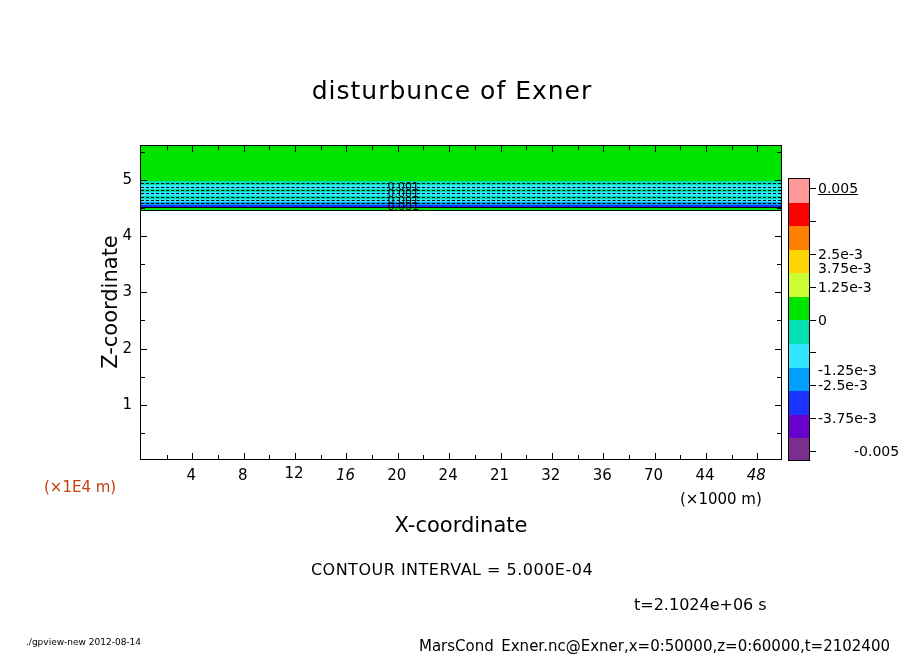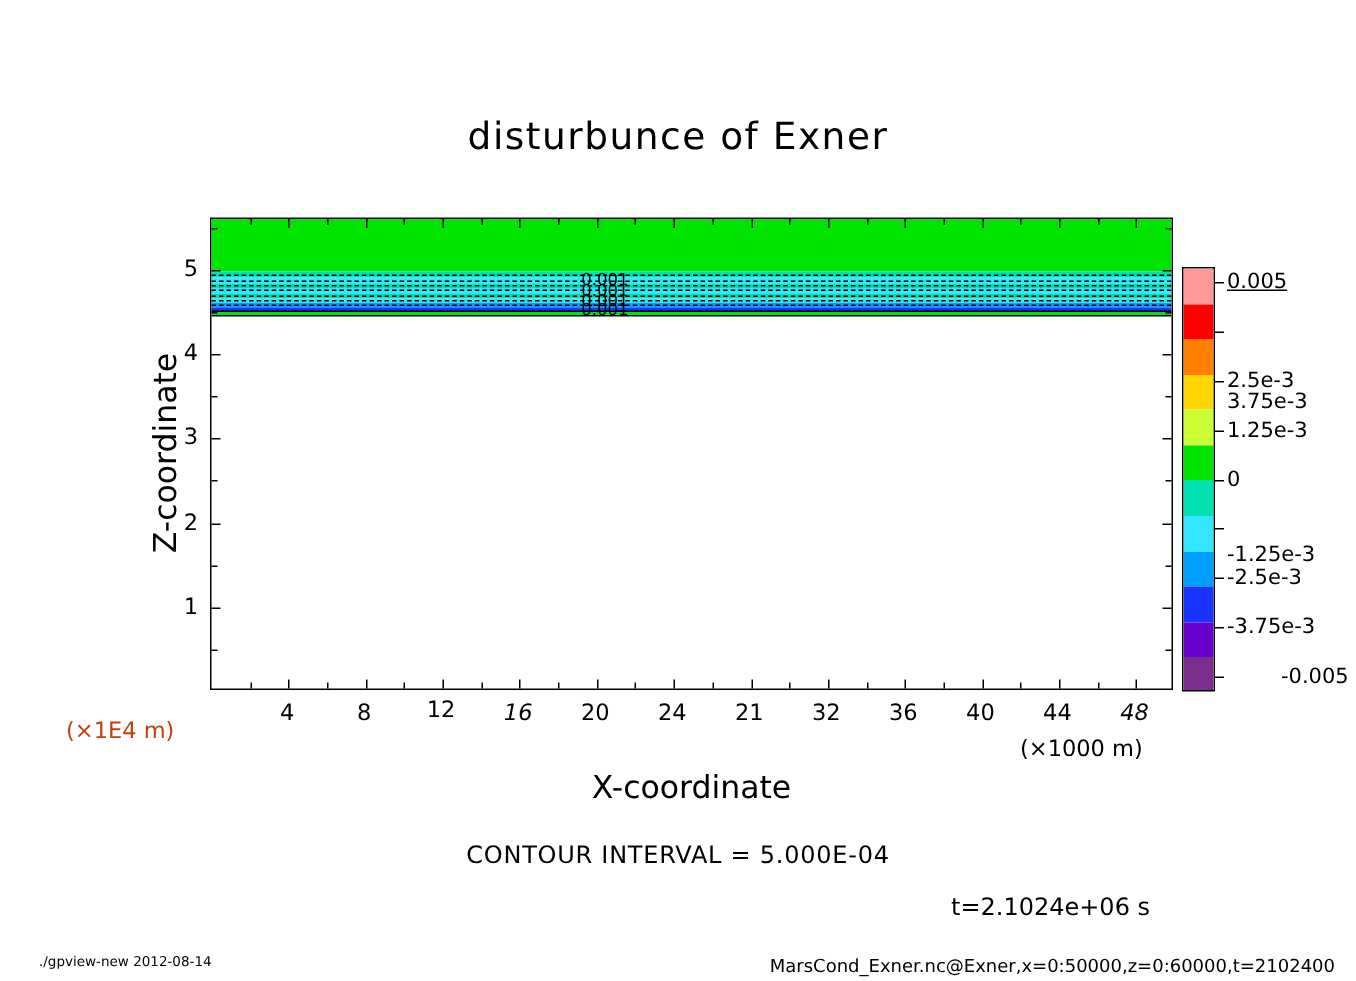--- a/index.html
+++ b/index.html
@@ -55,21 +55,21 @@
   }
   .cb-cell{width:100%;}
   .cb-label{position:absolute;left:818px;font-size:14px;color:#000;transform:translateY(-50%);white-space:nowrap;}
   .cb-tick{position:absolute;left:810px;width:6px;height:0;border-top:1px solid #000;}
   
   #contour-interval{
     left:0;top:560px;width:904px;text-align:center;font-size:16px;color:#000;letter-spacing:0.5px;
   }
   #time-label{left:634px;top:595px;font-size:16px;color:#000;}
   #footer-left{left:26px;top:637px;font-size:9px;color:#000;}
-  #footer-right{right:14px;top:637px;font-size:12px;color:#000;text-align:right;margin-left:20px;}
+  #footer-right{right:14px;top:637px;font-size:15px;color:#000;text-align:right;margin-left:20px;}
 </style>
 </head>
 <body>
 
 <div class="abs" id="title">disturbunce of Exner</div>
 
 <div class="abs" id="plot-frame">
   <div id="field">
       <div class="layer" style="top: 0px; height: 35.4375px; background: rgb(0, 229, 0);"></div>
       <div class="layer" style="top: 35.4375px; height: 3.9375px; background: rgb(0, 224, 176);"></div>
@@ -177,21 +177,21 @@
 <div id="x-tick-labels">
     <div class="xlab abs" style="left: 191.36px; top: 466px;">4</div>
     <div class="xlab abs" style="left: 242.72px; top: 466px;">8</div>
     <div class="xlab abs" style="left: 294.08px; top: 464px;">12</div>
     <div class="xlab abs" style="left: 345.44px; top: 466px; font-style: italic;">16</div>
     <div class="xlab abs" style="left: 396.8px; top: 466px;">20</div>
     <div class="xlab abs" style="left: 448.16px; top: 466px;">24</div>
     <div class="xlab abs" style="left: 499.52px; top: 466px;">21</div>
     <div class="xlab abs" style="left: 550.88px; top: 466px;">32</div>
     <div class="xlab abs" style="left: 602.24px; top: 466px;">36</div>
-    <div class="xlab abs" style="left: 653.6px; top: 466px;">40</div>
+    <div class="xlab abs" style="left: 653.6px; top: 466px;">70</div>
     <div class="xlab abs" style="left: 704.96px; top: 466px;">44</div>
     <div class="xlab abs" style="left: 756.32px; top: 466px; font-style: italic;">48</div>
   </div>
 <div id="y-tick-labels">
     <div class="ylab abs" style="left: 106px; width: 26px; top: 403.75px;">1</div>
     <div class="ylab abs" style="left: 106px; width: 26px; top: 347.5px;">2</div>
     <div class="ylab abs" style="left: 106px; width: 26px; top: 291.25px;">3</div>
     <div class="ylab abs" style="left: 106px; width: 26px; top: 235px;">4</div>
     <div class="ylab abs" style="left: 106px; width: 26px; top: 178.75px;">5</div>
   </div>

